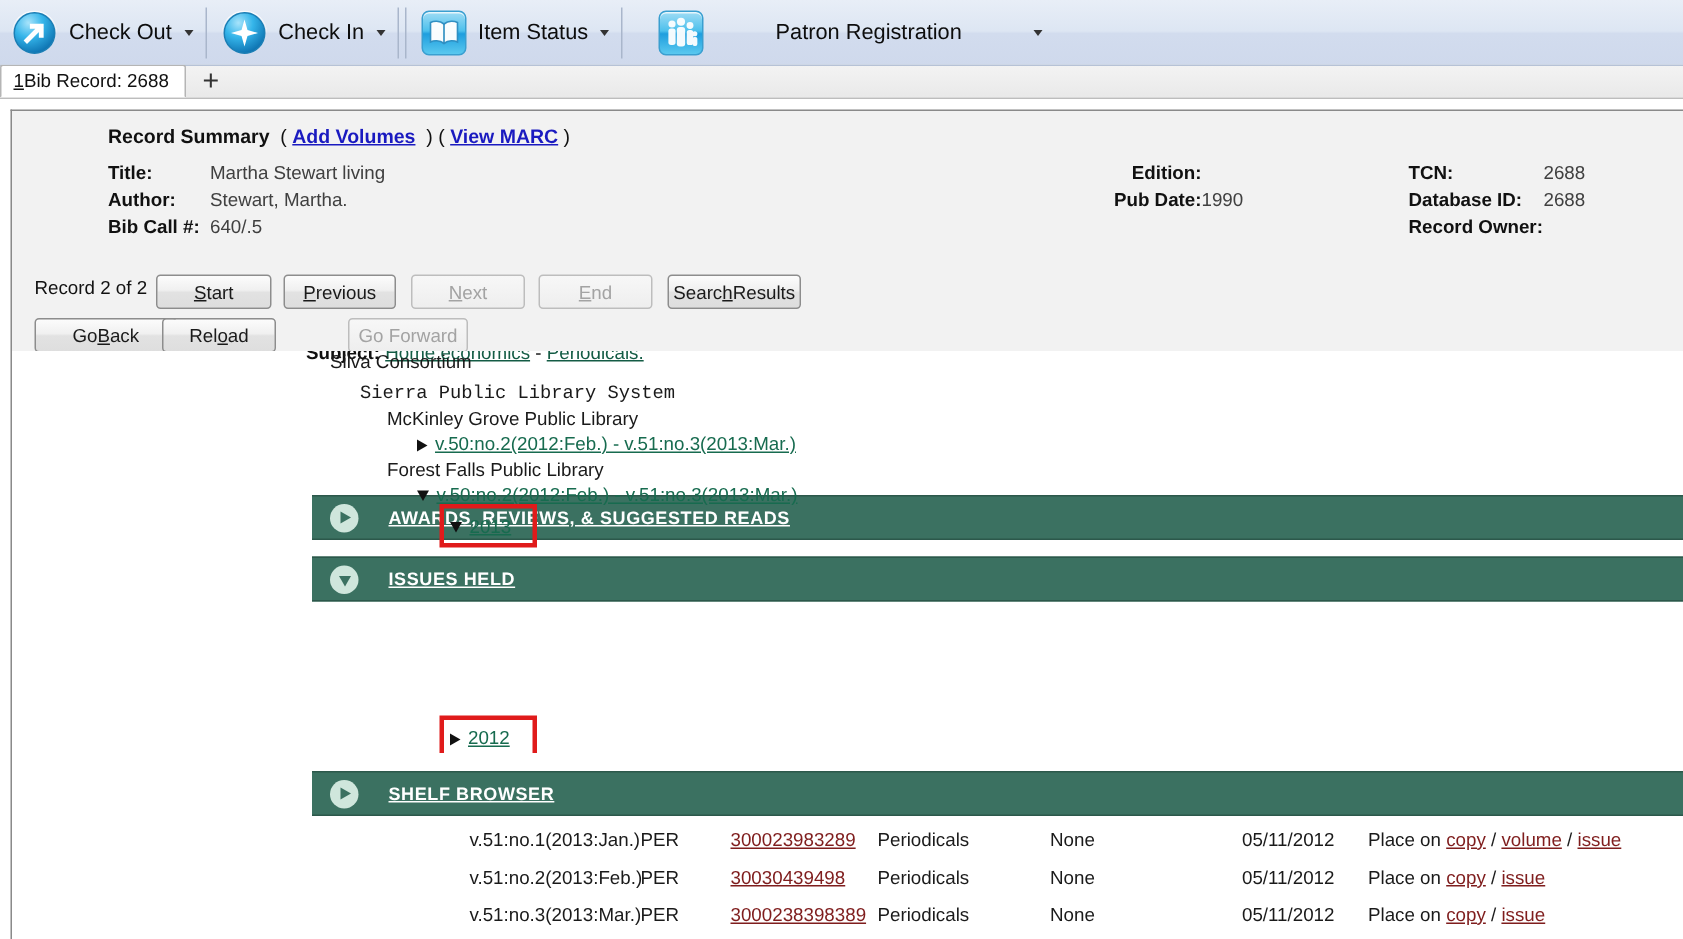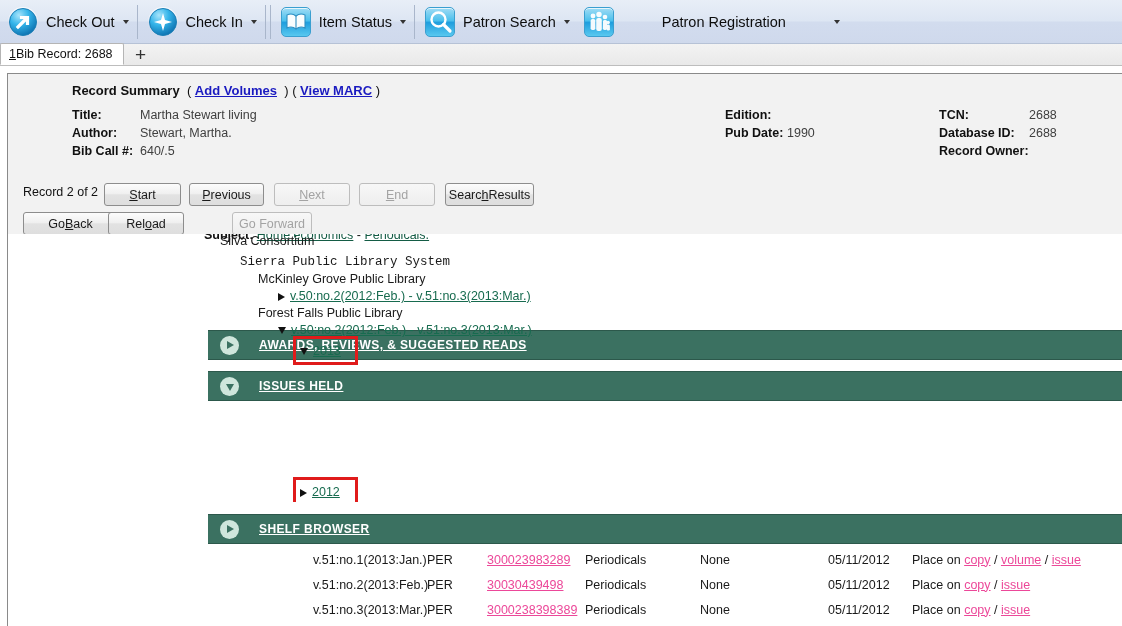--- a/index.html
+++ b/index.html
@@ -78,21 +78,21 @@
   #summary { position: relative; height: 100px; padding: 9px 0 0 16px; }
   #sumtitle { font-size: 13px; color: #111; margin-bottom: 7px; white-space: nowrap; }
   #sumtitle b { font-weight: bold; }
   #sumtitle a { color: #1a1ac0; text-decoration: underline; font-weight: bold; }
   .kvcol { position: absolute; }
   .kvrow { display: flex; font-size: 12.5px; line-height: 18px; white-space: nowrap; }
   .kvrow .k { font-weight: bold; color: #111; }
   .kvrow .v { color: #404040; }
   #col1 { left: 16px; top: 32px; }
   #col1 .k { width: 68px; }
-  #col2 { left: 669px; top: 32px; }
+  #col2 { left: 683px; top: 32px; text-align: right; }
   #col2 .k { width: 62px; }
   #col3 { left: 883px; top: 32px; }
   #col3 .k { width: 90px; }
   #col4 { left: 1103px; top: 32px; }
   #col4 .k { width: 90px; }
 
   
   #navarea { position: absolute; left: 0; top: 100px; height: 60px; width: 100%; }
   #recof { position: absolute; left: 15px; top: 11px; font-size: 12.5px; color: #111; }
   .btn {
@@ -161,21 +161,21 @@
     font-size: 12.5px; color: #1a1a1a; white-space: nowrap;
   }
   .c-issue { width: 130px; padding-left: 16px; }
   .c-call  { width: 60px; }
   .c-bar   { width: 98px; }
   .c-shelf { width: 115px; }
   .c-age   { width: 128px; }
   .c-date  { width: 84px; }
   .c-hold  { width: 190px; }
   #thead .c-issue { padding-left: 16px; }
-  #itbl .row a { color: #ec4899; text-decoration: underline; }
+  #itbl .row a { color: #7f1d1d; text-decoration: underline; }
   .barlink { display: inline-block; }
   .sep { color: #1a1a1a; }
 
   #hlfill { position:absolute; left:200px; top:268px; width:920px; height:12px; background:#ffffff; }
 </style>
 </head>
 <body>
 
 <div id="toolbar">
 
@@ -231,30 +231,20 @@
           <line x1="13" y1="7" x2="13" y2="20" stroke="#2f8fc2" stroke-width="1.1"></line>
         </svg>
       </span>
       <span class="tb-label">Item Status</span>
       <span class="tb-caret"></span>
     </div>
   </div>
   <div class="tb-sep"></div>
 
   <div class="tb-group">
-    <div class="tb-item">
-      <span class="ic">
-        <svg width="26" height="26" viewBox="0 0 26 26">
-          <circle cx="11.5" cy="10.5" r="7" fill="none" stroke="#ffffff" stroke-width="2.4"></circle>
-          <line x1="16.5" y1="15.5" x2="23" y2="22" stroke="#ffffff" stroke-width="3.2" stroke-linecap="round"></line>
-        </svg>
-      </span>
-      <span class="tb-label">Patron Search</span>
-      <span class="tb-caret"></span>
-    </div>
 
     <div class="tb-item" style="margin-left:14px;gap:40px;">
       <span class="ic">
         <svg width="26" height="26" viewBox="0 0 26 26">
           <g fill="#ffffff" opacity=".95">
             <circle cx="7" cy="7" r="2.4"></circle>
               <rect x="4.6" y="10" width="4.8" height="11" rx="1.8"></rect>
             <circle cx="13" cy="5.5" r="2.7"></circle>
               <rect x="10.2" y="9" width="5.6" height="13" rx="2"></rect>
             <circle cx="19" cy="8" r="2.3"></circle>

